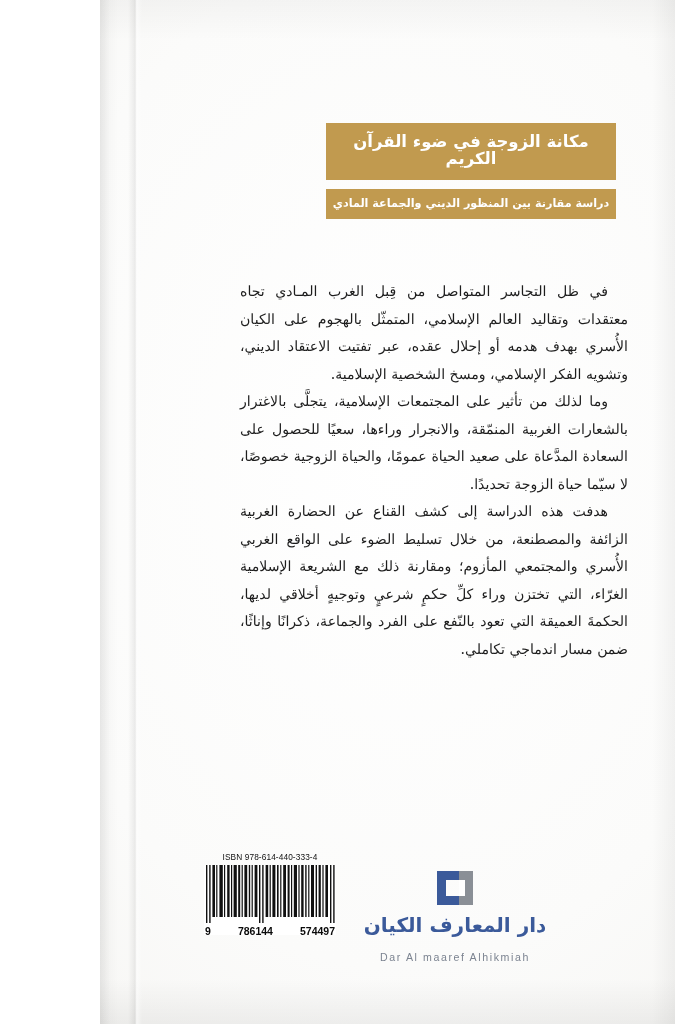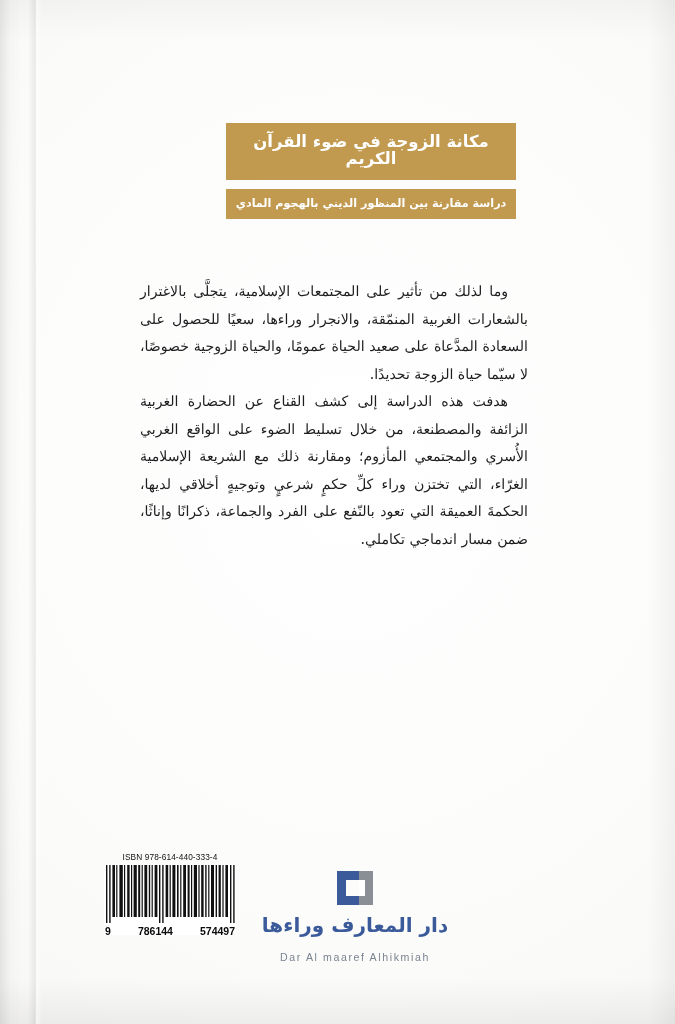--- a/index.html
+++ b/index.html
@@ -6,21 +6,21 @@
   html, body {
     margin: 0;
     padding: 0;
     background: #ffffff;
   }
   body {
     font-family: "DejaVu Sans", sans-serif;
   }
   .cover {
     position: relative;
-    width: 675px;
+    width: 575px;
     height: 1024px;
     margin: 0;
     overflow: hidden;
     background:
       radial-gradient(ellipse 120% 90% at 52% 45%, #ffffff 0%, #fbfbfa 55%, #f3f2ef 100%);
   }
   
   .paper-grain {
     position: absolute;
     inset: 0;
@@ -187,24 +187,25 @@
 <body>
 
 <div class="cover">
 
   <div class="paper-grain"></div>
   <div class="spine-edge"></div>
   <div class="spine-fold"></div>
 
   <div class="title-block">
     <div class="band band-main">مكانة الزوجة في ضوء القرآن الكريم</div>
-    <div class="band band-sub">دراسة مقارنة بين المنظور الديني بالهجوم المادي</div>
+    <div class="band band-sub">دراسة مقارنة بين المنظور الديني والجماعة المادي</div>
   </div>
 
   <div class="blurb">
+    <p>في ظل التجاسر المتواصل من قِبل الغرب المـادي تجاه معتقدات وتقاليد العالم الإسلامي، المتمثّل بالهجوم على الكيان الأُسري بهدف هدمه أو إحلال عقده، عبر تفتيت الاعتقاد الديني، وتشويه الفكر الإسلامي، ومسخ الشخصية الإسلامية.</p>
     <p>وما لذلك من تأثير على المجتمعات الإسلامية، يتجلَّى بالاغترار بالشعارات الغربية المنمّقة، والانجرار وراءها، سعيًا للحصول على السعادة المدَّعاة على صعيد الحياة عمومًا، والحياة الزوجية خصوصًا، لا سيّما حياة الزوجة تحديدًا.</p>
     <p>هدفت هذه الدراسة إلى كشف القناع عن الحضارة الغربية الزائفة والمصطنعة، من خلال تسليط الضوء على الواقع الغربي الأُسري والمجتمعي المأزوم؛ ومقارنة ذلك مع الشريعة الإسلامية الغرّاء، التي تختزن وراء كلِّ حكمٍ شرعيٍ وتوجيهٍ أخلاقي لديها، الحكمةَ العميقة التي تعود بالنّفع على الفرد والجماعة، ذكرانًا وإناثًا، ضمن مسار اندماجي تكاملي.</p>
   </div>
 
   <div class="barcode-wrap">
     <div class="isbn-text">ISBN 978-614-440-333-4</div>
     <div class="barcode">
       <svg class="bars" viewBox="0 0 132 58" preserveAspectRatio="none">
         <rect x="0" y="0" width="132" height="58" fill="#ffffff"></rect>
         <g fill="#111111">
@@ -259,17 +260,17 @@
     <svg class="pub-logo" width="50" height="44" viewBox="0 0 50 44">
 
       <path d="M7 5 h22 v9 h-13 v16 h13 v9 h-22 z" fill="#3b5a9a"></path>
       <path d="M7 5 h9 v34 h-9 z" fill="#3b5a9a"></path>
 
       <path d="M29 5 h14 v34 h-9 v-25 h-5 z" fill="#8a8f96"></path>
       <path d="M29 30 h14 v9 h-14 z" fill="#8a8f96"></path>
 
       <rect x="29" y="14" width="6" height="16" fill="#ffffff"></rect>
     </svg>
-    <div class="pub-name-ar">دار المعارف وراءها</div>
+    <div class="pub-name-ar">دار المعارف الكيان</div>
     <div class="pub-name-en">Dar Al maaref Alhikmiah</div>
   </div>
 
 </div>
 
 </body></html>

